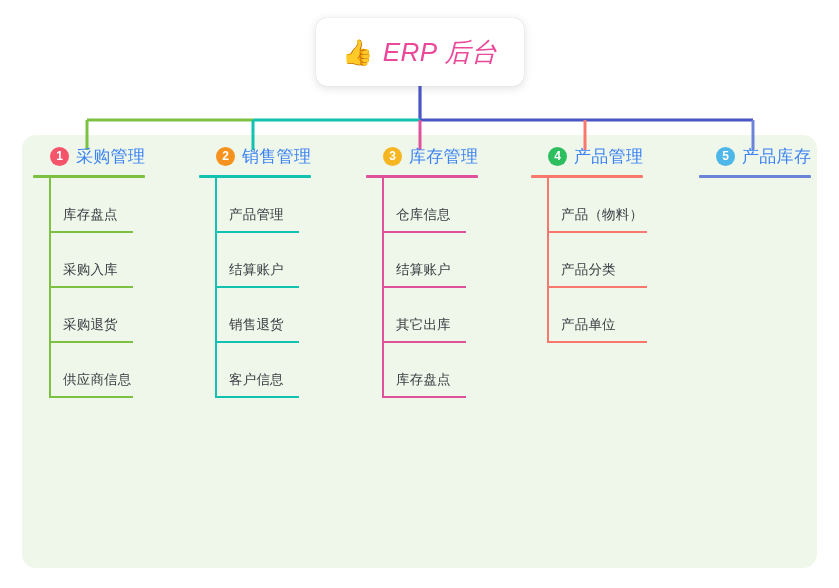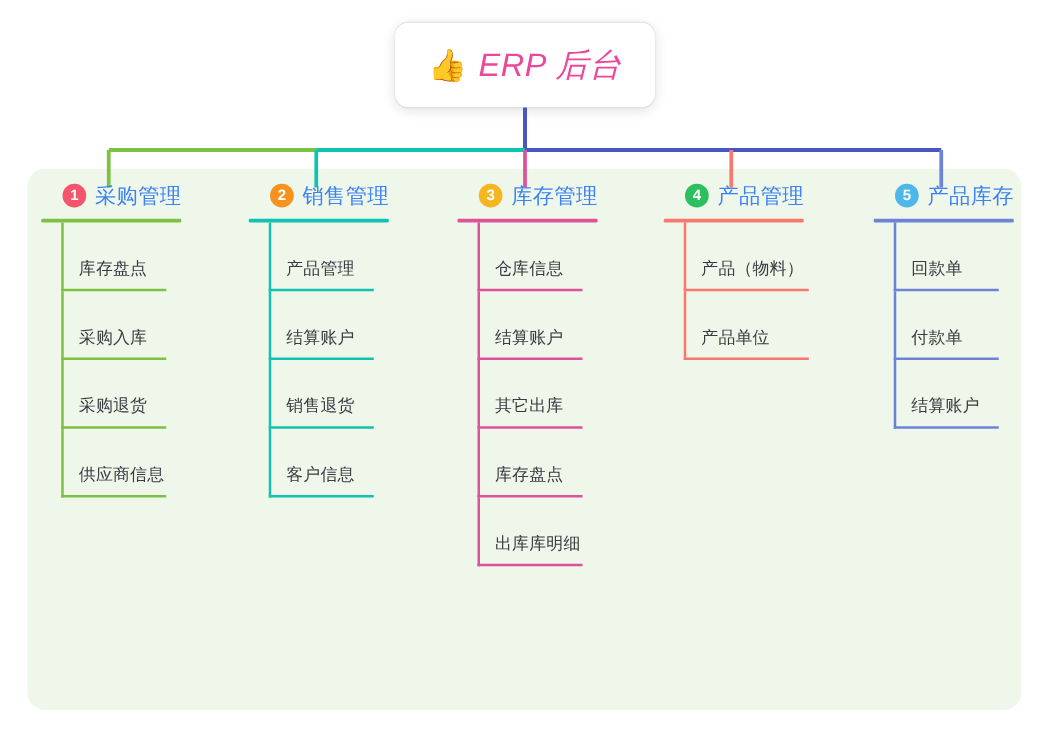--- a/index.html
+++ b/index.html
@@ -250,65 +250,48 @@
           <div class="leaf">
             <div class="leaf-stem" style="background: rgb(224, 81, 156);"></div>
             <div class="leaf-label">其它出库</div>
             <div class="leaf-rule" style="background: rgb(224, 81, 156); width: 84px;"></div>
           </div>
           <div class="leaf">
             <div class="leaf-stem" style="background: rgb(224, 81, 156);"></div>
             <div class="leaf-label">库存盘点</div>
             <div class="leaf-rule" style="background: rgb(224, 81, 156); width: 84px;"></div>
           </div>
-          <div class="leaf">
-            <div class="leaf-stem" style="background: rgb(224, 81, 156);"></div>
-            <div class="leaf-label">出库库明细</div>
-            <div class="leaf-rule" style="background: rgb(224, 81, 156); width: 84px;"></div>
-          </div>
         </div>
       </div>
       <div class="column" style="left: 531px;">
         <div class="col-head">
           <span class="badge" style="background: rgb(45, 190, 96);">4</span>
           <span class="col-title">产品管理</span>
         </div>
         <div class="head-rule" style="background: rgb(249, 120, 110); width: 112px;"></div>
         <div class="leaf-list">
           <div class="leaf">
             <div class="leaf-stem" style="background: rgb(249, 120, 110);"></div>
             <div class="leaf-label">产品（物料）</div>
             <div class="leaf-rule" style="background: rgb(249, 120, 110); width: 100px;"></div>
           </div>
           <div class="leaf">
             <div class="leaf-stem" style="background: rgb(249, 120, 110);"></div>
+            <div class="leaf-label">产品分类</div>
+            <div class="leaf-rule" style="background: rgb(249, 120, 110); width: 100px;"></div>
+          </div>
+          <div class="leaf">
+            <div class="leaf-stem" style="background: rgb(249, 120, 110);"></div>
             <div class="leaf-label">产品单位</div>
             <div class="leaf-rule" style="background: rgb(249, 120, 110); width: 100px;"></div>
           </div>
         </div>
       </div>
       <div class="column" style="left: 699px;">
         <div class="col-head">
           <span class="badge" style="background: rgb(76, 183, 232);">5</span>
           <span class="col-title">产品库存</span>
         </div>
         <div class="head-rule" style="background: rgb(109, 131, 216); width: 112px;"></div>
-        <div class="leaf-list">
-          <div class="leaf">
-            <div class="leaf-stem" style="background: rgb(109, 131, 216);"></div>
-            <div class="leaf-label">回款单</div>
-            <div class="leaf-rule" style="background: rgb(109, 131, 216); width: 84px;"></div>
-          </div>
-          <div class="leaf">
-            <div class="leaf-stem" style="background: rgb(109, 131, 216);"></div>
-            <div class="leaf-label">付款单</div>
-            <div class="leaf-rule" style="background: rgb(109, 131, 216); width: 84px;"></div>
-          </div>
-          <div class="leaf">
-            <div class="leaf-stem" style="background: rgb(109, 131, 216);"></div>
-            <div class="leaf-label">结算账户</div>
-            <div class="leaf-rule" style="background: rgb(109, 131, 216); width: 84px;"></div>
-          </div>
-        </div>
       </div>
     </div>
 
 </div>
 
 </body></html>

